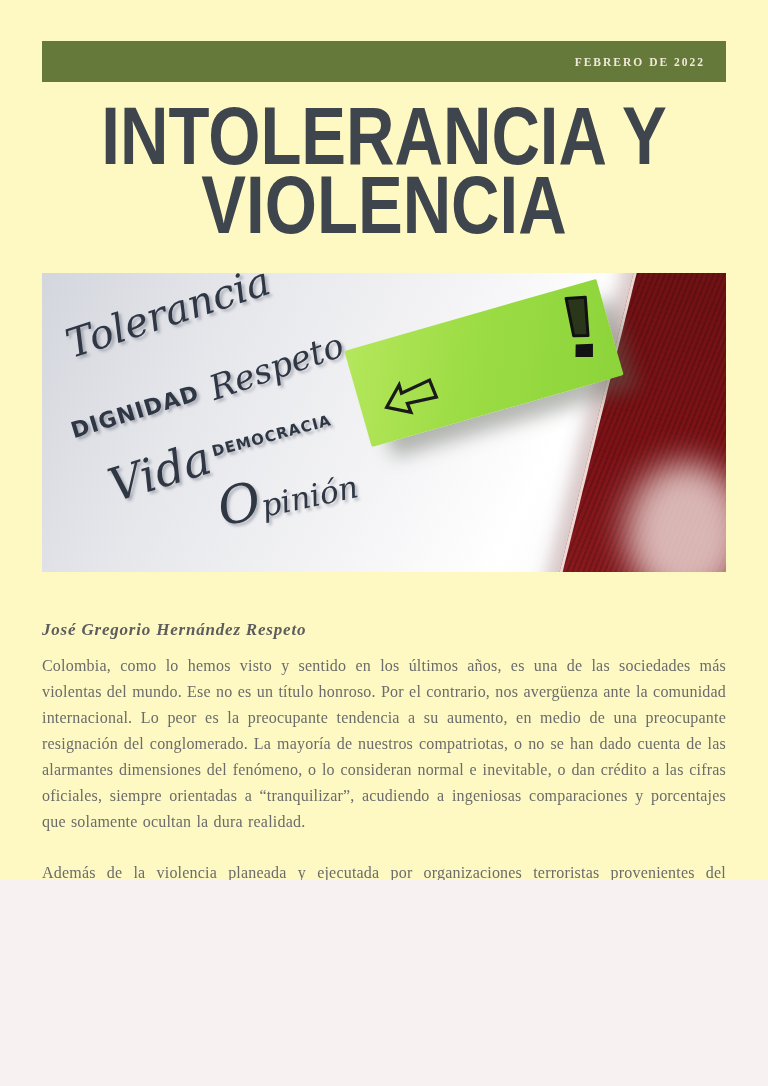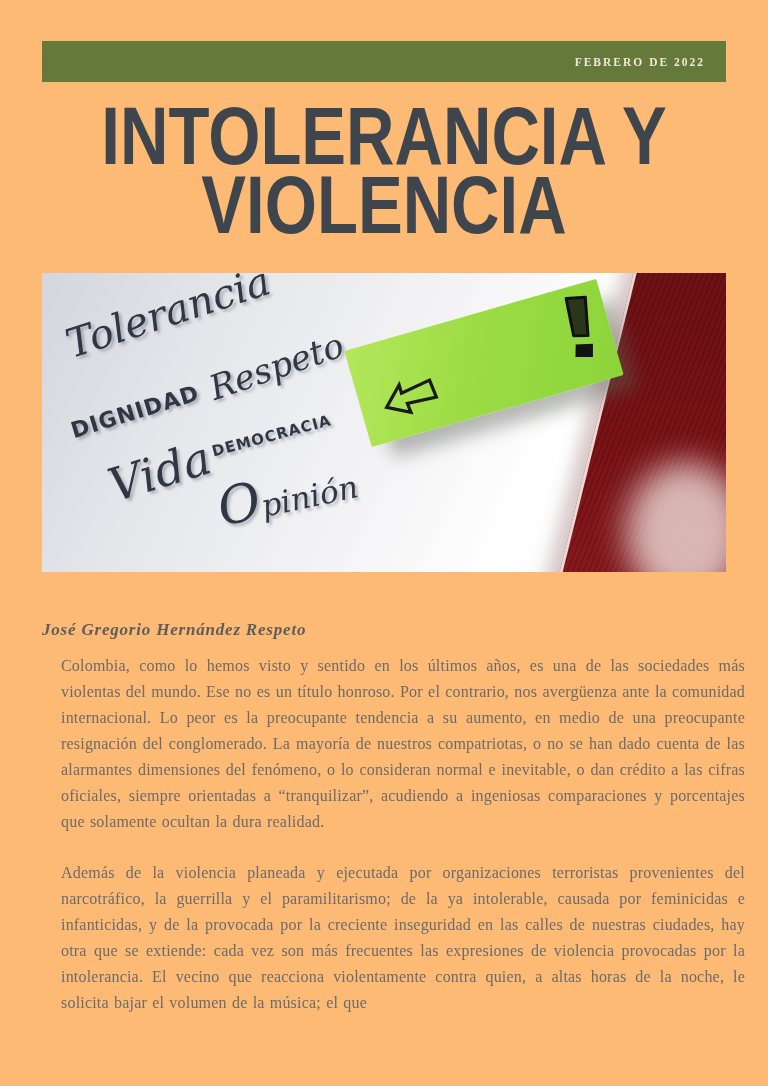--- a/index.html
+++ b/index.html
@@ -2,22 +2,22 @@
 <html><head>
 <meta charset="utf-8">
 <style>
   * { margin: 0; padding: 0; box-sizing: border-box; }
   html, body { background: #f7f2f1; }
   body { font-family: "Liberation Serif", serif; }
 
   .page {
     position: relative;
     width: 768px;
-    height: 1086px;
-    background: #fdba74;
+    height: 880px;
+    background: #fef9c3;
     overflow: hidden;
   }
 
   
   .date-bar {
     position: absolute;
     left: 42px; top: 41px;
     width: 684px; height: 41px;
     background: #65793a;
     display: flex;
@@ -136,21 +136,20 @@
     font-weight: bold;
     font-style: italic;
     font-size: 17px;
     letter-spacing: 0.8px;
     color: #5d5d5d;
   }
   .article-body {
     position: absolute;
     left: 42px; top: 653px;
     width: 684px;
-    margin-left: 19px;
   }
   .article-body p {
     font-family: "Liberation Serif", serif;
     font-size: 16px;
     line-height: 26px;
     color: #6b6b6b;
     text-align: justify;
     margin-bottom: 25px;
     letter-spacing: 0.2px;
     word-spacing: 1px;

